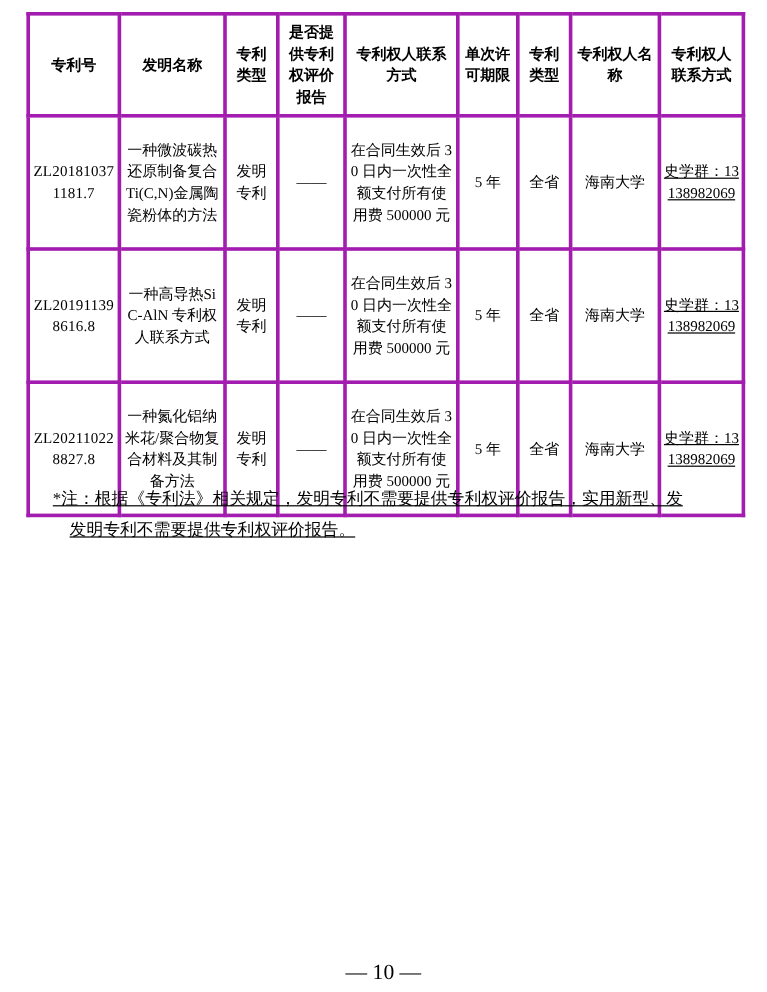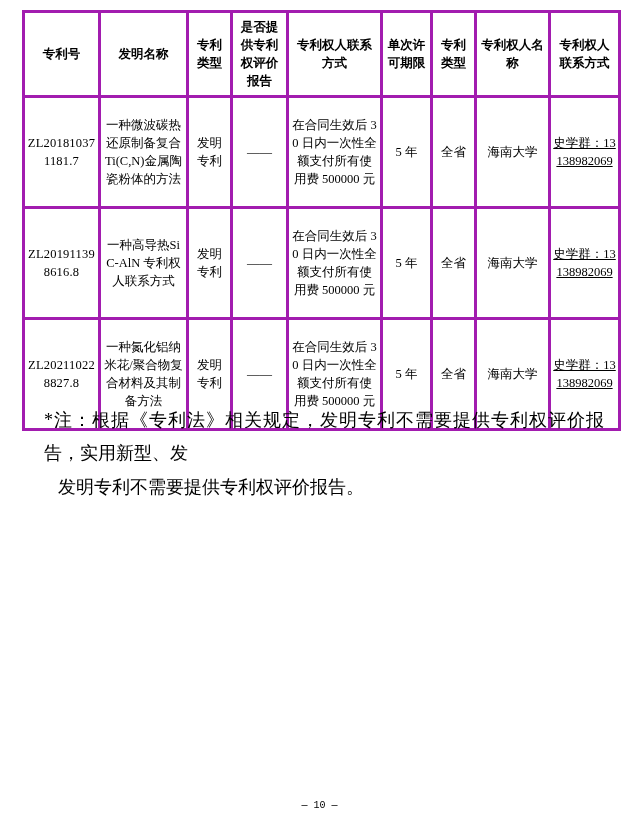--- a/index.html
+++ b/index.html
@@ -67,37 +67,38 @@
   .cell-term { font-size: 12.5px; }
   .cell-scope { font-size: 12.5px; }
   .cell-owner { font-size: 12.5px; }
   .cell-contact { font-size: 12.5px; line-height: 1.5; text-decoration: underline; }
 
   .note {
     position: absolute;
     left: 44px;
     top: 404px;
     width: 560px;
-    font-size: 18px;
+    font-size: 14px;
     line-height: 1.85;
     text-align: justify;
     font-family: "Liberation Serif", "DejaVu Serif", serif;
+    text-decoration: underline;
   }
   .note .note-line2 {
     display: block;
     text-indent: 14px;
   }
   .footer {
     position: absolute;
     left: 0;
     right: 0;
     top: 800px;
     text-align: center;
-    font-size: 10px;
-    font-family: Liberation Mono, monospace;
+    font-size: 18px;
+    font-family: Liberation Serif, serif;
   }
 </style>
 </head>
 <body>
 
 <div class="page">
 
   <table class="patent-table">
     <colgroup>
       <col class="c0">

